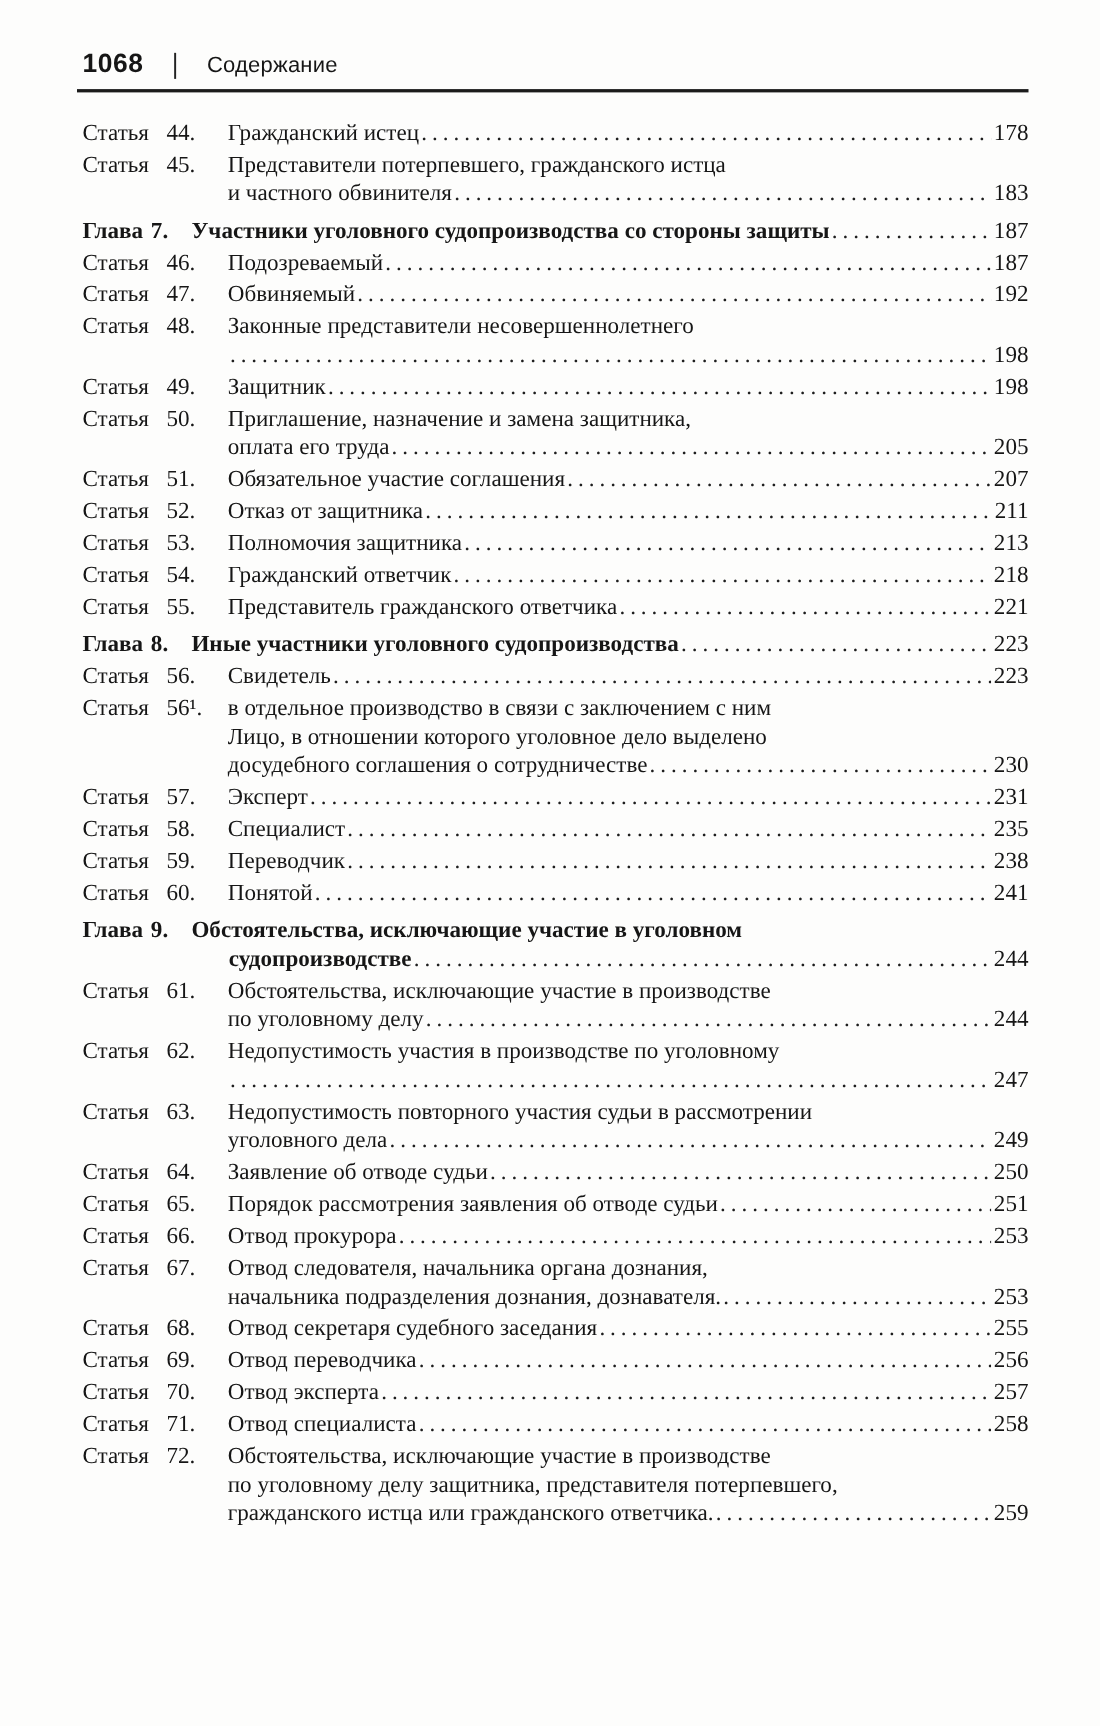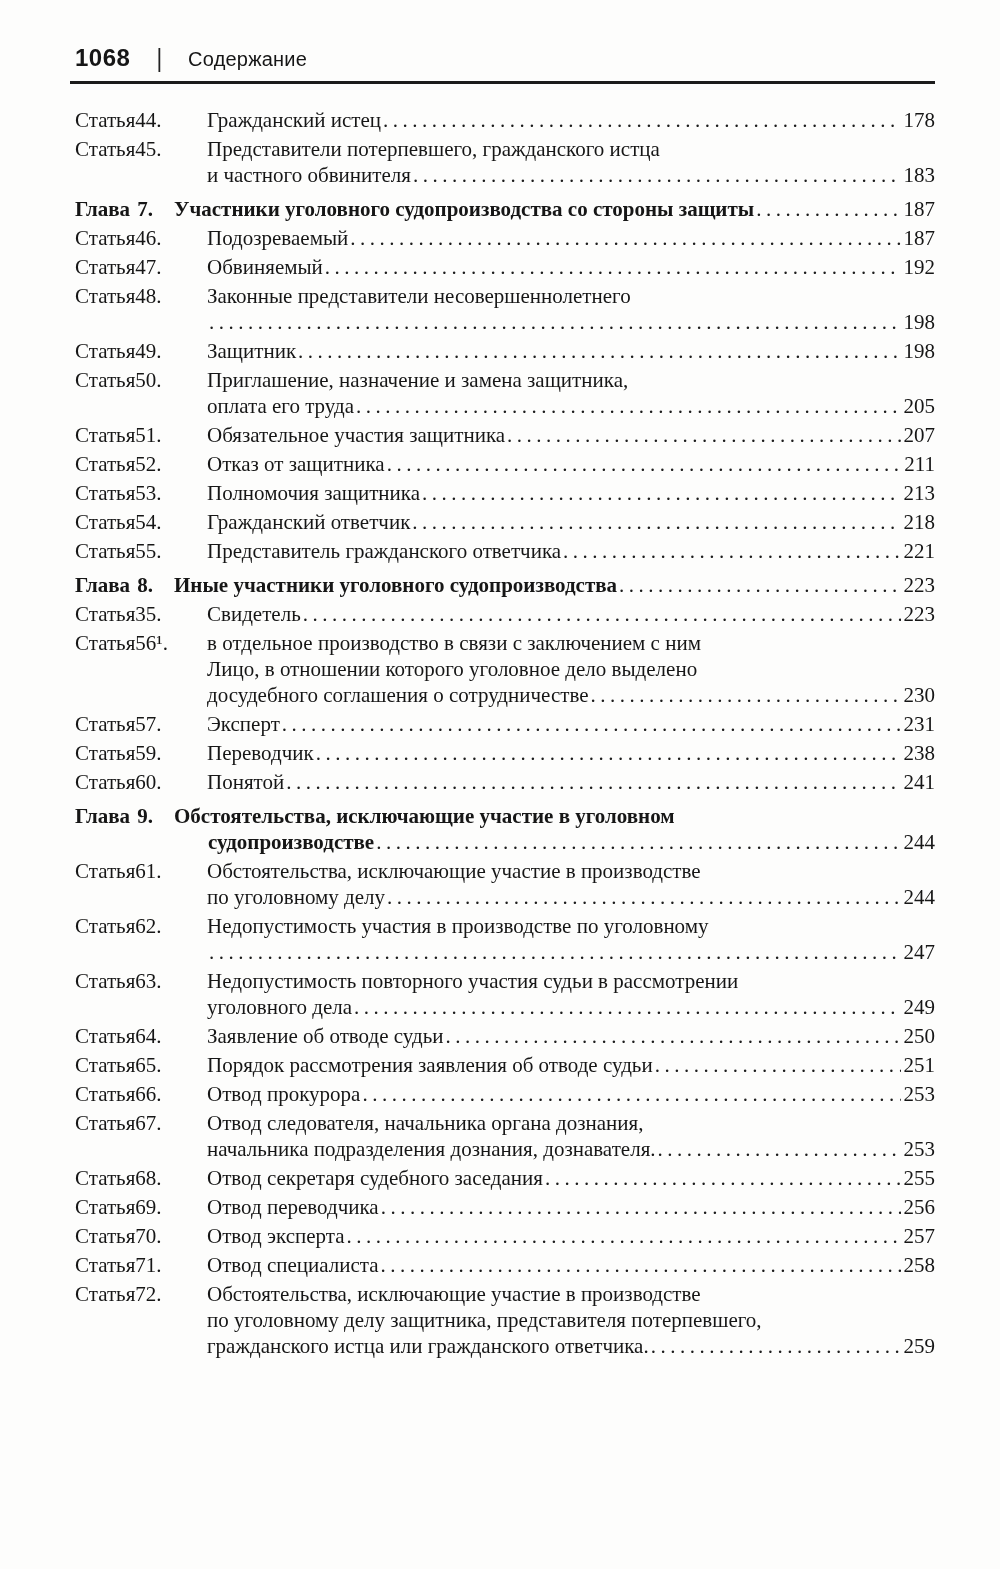--- a/index.html
+++ b/index.html
@@ -19,21 +19,21 @@
   }
   .hdr .pnum{font-size:24px;font-weight:700;letter-spacing:.5px;}
   .hdr .sep{font-size:22px;font-weight:400;color:#222;margin:0 26px 0 26px;transform:scaleY(1.15);display:inline-block;}
   .hdr .htitle{font-size:20px;font-weight:400;letter-spacing:.2px;}
   .rule{border:0;border-top:3.5px solid #1b1b1b;margin:9px 0 0 -5px;}
 
   
   .toc{margin-top:23px;font-size:21px;line-height:26px;}
   .entry{display:flex;margin-bottom:3px;}
   .entry .label{flex:0 0 132px;white-space:nowrap;}
-  .entry .label .lnum{margin-left:0;}
+  .entry .label .lnum{margin-left:16px;}
   .entry .body{flex:1;min-width:0;}
   .entry .line{white-space:nowrap;}
   .lastline{display:flex;align-items:baseline;}
   .lastline .ltext{white-space:nowrap;}
   .dots{flex:1;overflow:hidden;white-space:nowrap;margin-left:2px;color:#1d1d1d;font-weight:400;}
   .dots::after{
     content:"........................................................................................................................";
     letter-spacing:4.5px;
   }
   .pg{white-space:nowrap;padding-left:3px;font-weight:400;}
@@ -165,21 +165,21 @@
           </div>
         </span>
   </div>
 
   <div class="entry">
     <span class="label">
       <span class="lword">Статья</span><span class="lnum">51.</span>
     </span>
     <span class="body">
           <div class="lastline">
-            <span class="ltext">Обязательное участия защитника</span>
+            <span class="ltext">Обязательное участие соглашения</span>
             <span class="dots"></span>
             <span class="pg">207</span>
           </div>
         </span>
   </div>
 
   <div class="entry">
     <span class="label">
       <span class="lword">Статья</span><span class="lnum">52.</span>
     </span>
@@ -239,21 +239,21 @@
           <div class="lastline">
             <span class="ltext">Иные участники уголовного судопроизводства</span>
             <span class="dots"></span>
             <span class="pg">223</span>
           </div>
         </span>
   </div>
 
   <div class="entry">
     <span class="label">
-      <span class="lword">Статья</span><span class="lnum">35.</span>
+      <span class="lword">Статья</span><span class="lnum">56.</span>
     </span>
     <span class="body">
           <div class="lastline">
             <span class="ltext">Свидетель</span>
             <span class="dots"></span>
             <span class="pg">223</span>
           </div>
         </span>
   </div>
 
@@ -278,20 +278,32 @@
     </span>
     <span class="body">
           <div class="lastline">
             <span class="ltext">Эксперт</span>
             <span class="dots"></span>
             <span class="pg">231</span>
           </div>
         </span>
   </div>
 
+  <div class="entry">
+    <span class="label">
+      <span class="lword">Статья</span><span class="lnum">58.</span>
+    </span>
+    <span class="body">
+          <div class="lastline">
+            <span class="ltext">Специалист</span>
+            <span class="dots"></span>
+            <span class="pg">235</span>
+          </div>
+        </span>
+  </div>
 
   <div class="entry">
     <span class="label">
       <span class="lword">Статья</span><span class="lnum">59.</span>
     </span>
     <span class="body">
           <div class="lastline">
             <span class="ltext">Переводчик</span>
             <span class="dots"></span>
             <span class="pg">238</span>

